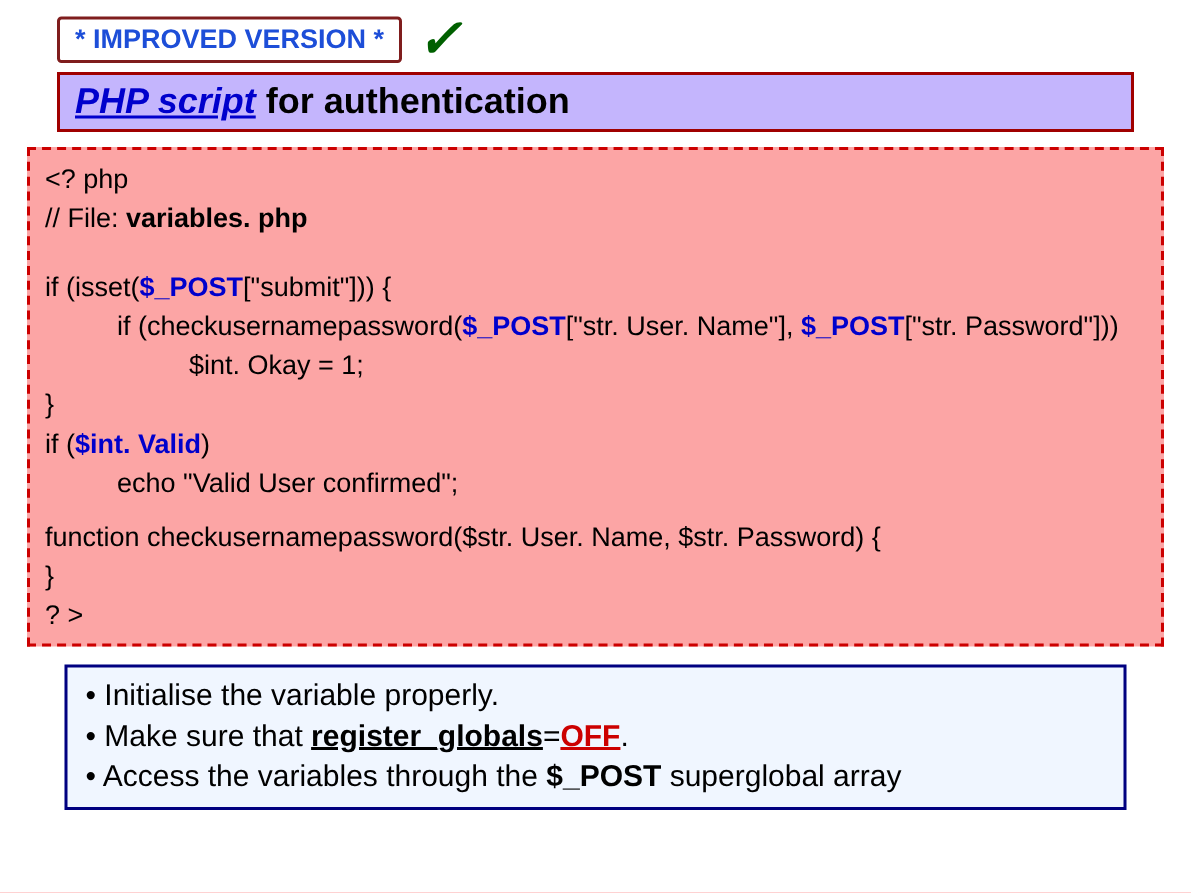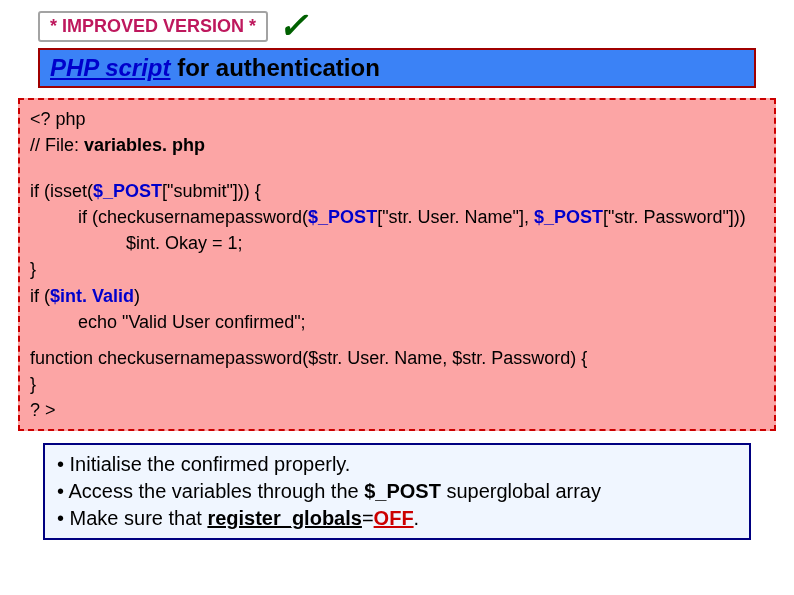--- a/index.html
+++ b/index.html
@@ -11,38 +11,38 @@
     box-sizing: border-box;
   }
   .badge-row {
     display: flex;
     align-items: center;
     gap: 10px;
     margin-left: 30px;
   }
   .improved-badge {
     background: #fff;
-    border: 2px solid #a3a3a3;
+    border: 2px solid #7f1d1d;
     border-radius: 3px;
     padding: 3px 10px;
     font-weight: bold;
     font-size: 18px;
-    color: #be185d;
+    color: #1d4ed8;
   }
   .checkmark {
     font-size: 36px;
     color: #006000;
     font-weight: bold;
     line-height: 1;
     font-style: italic;
   }
   .title-box {
     margin: 4px 30px 10px 30px;
     border: 2px solid #a00000;
-    background: #3b82f6;
+    background: #c4b5fd;
     padding: 4px 10px;
     font-size: 24px;
     font-weight: bold;
   }
   .title-box .emph {
     color: #0000cc;
     font-style: italic;
     text-decoration: underline;
   }
   .code-box {
@@ -102,20 +102,20 @@
     <span>if (</span><span class="intokay">$int. Valid</span><span>)</span>
   </div>
   <span class="ind1">echo "Valid User confirmed";</span>
   <span class="sp"></span>
   <div>function checkusernamepassword($str. User. Name, $str. Password) {</div>
   <div>}</div>
   <div>? &gt;</div>
 </div>
 
 <div class="notes-box">
-  <div>• Initialise the confirmed properly.</div>
+  <div>• Initialise the variable properly.</div>
+  <div>
+    <span>• Make sure that </span><span class="rg">register_globals</span><span>=</span><span class="off">OFF</span><span>.</span>
+  </div>
   <div>
     <span>• Access the variables through the </span><span class="post2">$_POST</span><span> superglobal array</span>
-  </div>
-  <div>
-    <span>• Make sure that </span><span class="rg">register_globals</span><span>=</span><span class="off">OFF</span><span>.</span>
   </div>
 </div>
 
 </body></html>

